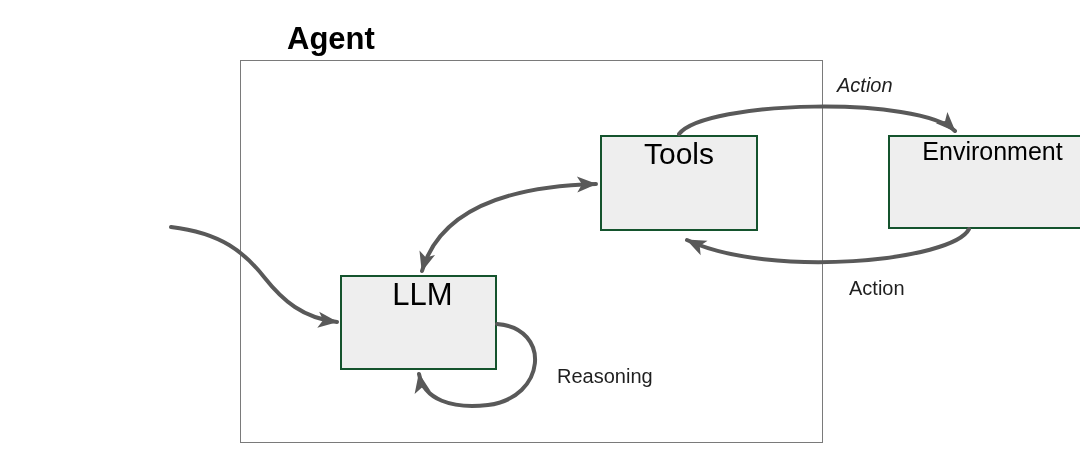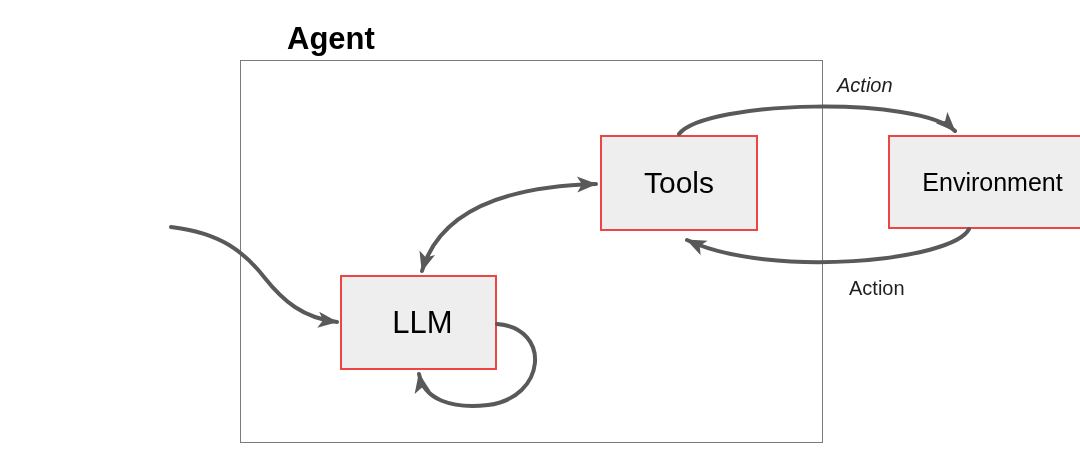--- a/index.html
+++ b/index.html
@@ -31,24 +31,23 @@
     top: 21px;
     font-size: 31px;
     font-weight: bold;
     color: #000000;
     white-space: nowrap;
     z-index: 4;
   }
   .node {
     position: absolute;
     background: #eeeeee;
-    border: 2px solid #ef4444;
+    border: 2px solid #14532d;
     box-sizing: border-box;
     display: flex;
-    align-items: center;
     justify-content: center;
     color: #000000;
     white-space: nowrap;
     z-index: 2;
   }
   .node-task        { left: 13px;  top: 181px; width: 159px; height: 96px; font-size: 26px; }
   .node-llm         { left: 340px; top: 275px; width: 157px; height: 95px; font-size: 31px; padding-left: 8px; }
   .node-tools       { left: 600px; top: 135px; width: 158px; height: 96px; font-size: 30px; }
   .node-environment { left: 888px; top: 135px; width: 209px; height: 94px; font-size: 25px; }
   .edge-label {
@@ -106,14 +105,15 @@
 
     <path class="edge" d="M 679,134 C 706,100 920,96 955,131" marker-end="url(#arrowhead)" stroke="#595959"></path>
 
     <path class="edge" d="M 969,229 C 953,261 770,279 687,240" marker-end="url(#arrowhead)" stroke="#595959"></path>
 
     <path class="edge" d="M 497,324 C 552,328 546,398 488,405 C 452,409 424,400 419,374" marker-end="url(#arrowhead)" stroke="#595959"></path>
   </svg>
 
   <div class="edge-label label-action">Action</div>
   <div class="edge-label label-result">Action</div>
+  <div class="edge-label label-reasoning">Reasoning</div>
 
 </div>
 
 </body></html>

